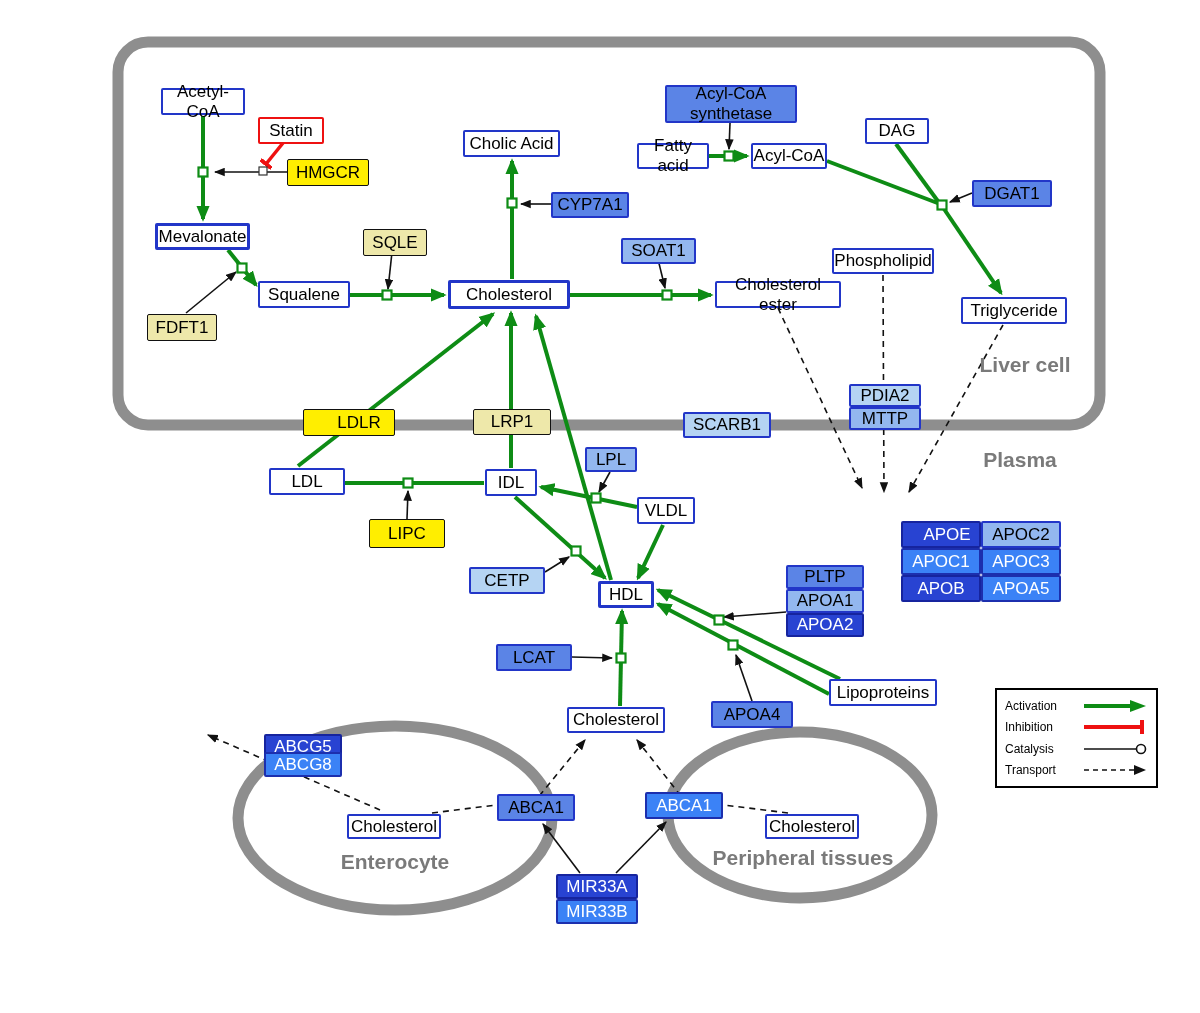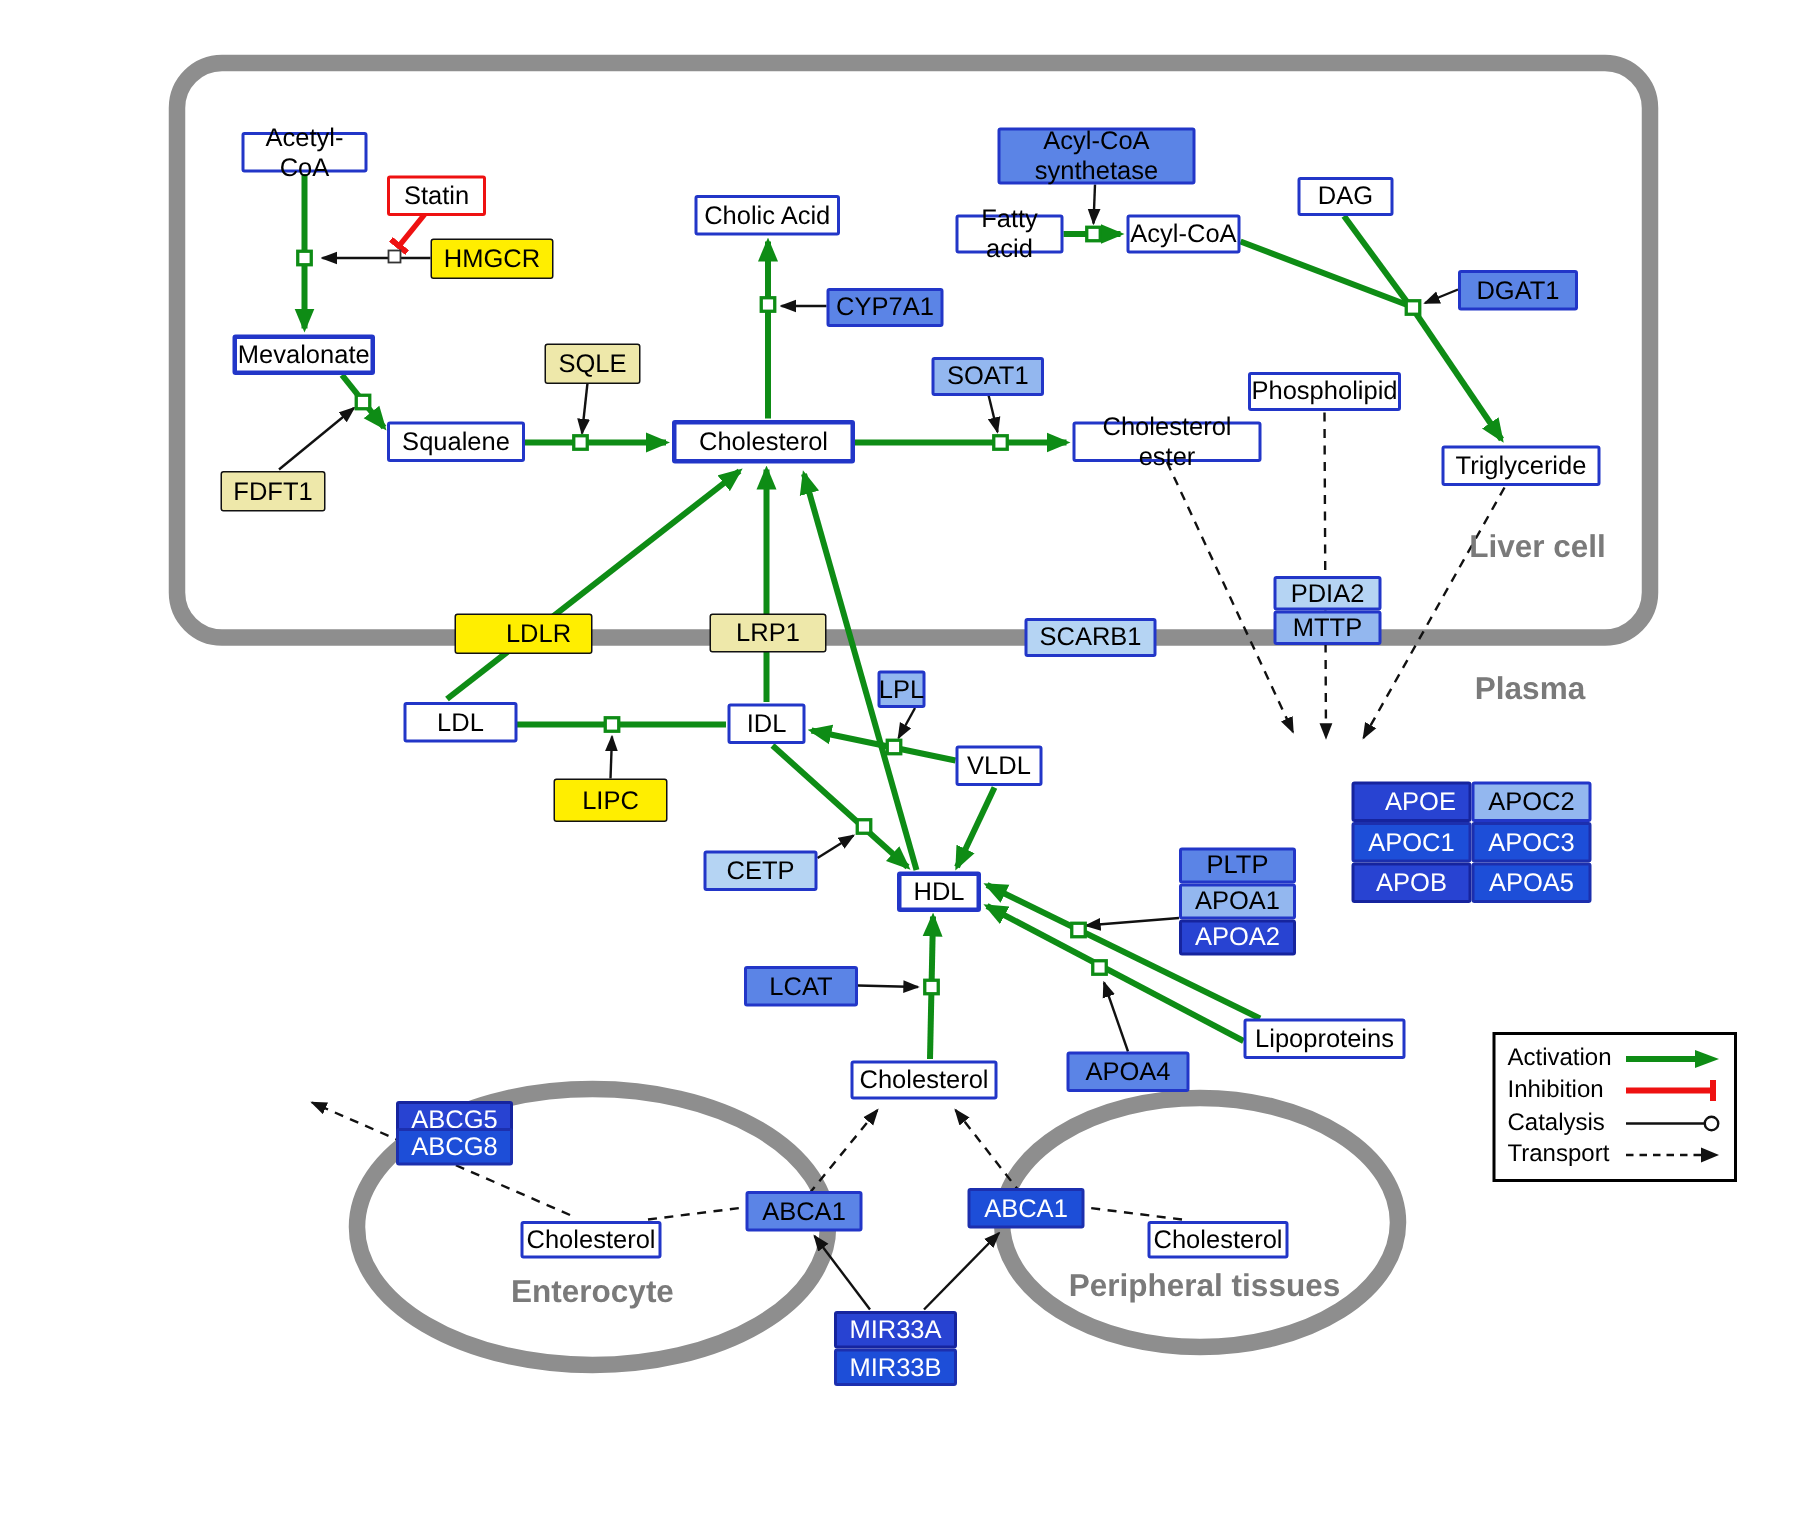--- a/index.html
+++ b/index.html
@@ -9,29 +9,29 @@
   .node{position:absolute;display:flex;align-items:center;justify-content:center;
         box-sizing:border-box;font-size:17px;line-height:1.15;color:#000;text-align:center;
         background:#fff;border:2px solid #2236c8;border-radius:2px;z-index:5;}
   .b-bold{border-width:3px;}
   .b-red{border-color:#ee1111;border-width:2.5px;}
   .yellow{background:#ffee00;border:1.6px solid #111;}
   .khaki{background:#eee8aa;border:1.6px solid #111;}
   .b1{background:#b5d4f3;}
   .b2{background:#93b7ef;}
   .b3{background:#5b84e6;}
-  .b4{background:#1d4ed8;color:#fff;border-color:#1c2fae;}
+  .b4{background:#3b82f6;color:#fff;border-color:#1c2fae;}
   .b5{background:#2843d2;color:#fff;border-color:#16249e;}
   .comp-label{position:absolute;font-size:21px;font-weight:bold;color:#7a7a7a;z-index:4;
               text-align:center;}
   #legend{position:absolute;left:995px;top:688px;width:163px;height:100px;background:#fff;
           border:2px solid #000;box-sizing:border-box;z-index:6;padding:6px 8px;
           display:flex;flex-direction:column;justify-content:space-between;}
   .lg-row{display:flex;align-items:center;justify-content:space-between;height:20px;}
-  .lg-label{font-size:16px;color:#000;}
+  .lg-label{font-size:12px;color:#000;}
 </style>
 </head>
 <body>
 
 <div id="canvas">
 
   <svg id="edges" width="1200" height="1013" viewBox="0 0 1200 1013">
     <defs>
       <marker id="ag" markerUnits="userSpaceOnUse" markerWidth="16" markerHeight="14" viewBox="0 0 12 10" refX="10" refY="5" orient="auto">
         <polygon points="0,0 12,5 0,10" fill="#0e8c15"></polygon>
@@ -142,21 +142,21 @@
   <div class="node" style="left:832px;top:248px;width:102px;height:26px;">Phospholipid</div>
   <div class="node" style="left:961px;top:297px;width:106px;height:27px;">Triglyceride</div>
   <div class="node b1" style="left:849px;top:384px;width:72px;height:23px;">PDIA2</div>
   <div class="node b2" style="left:849px;top:407px;width:72px;height:23px;">MTTP</div>
 
   <div class="node b1" style="left:683px;top:412px;width:88px;height:26px;">SCARB1</div>
   <div class="node yellow" style="left:303px;top:409px;width:92px;height:27px;padding-left:20px;">LDLR</div>
   <div class="node khaki" style="left:473px;top:409px;width:78px;height:26px;">LRP1</div>
   <div class="node" style="left:269px;top:468px;width:76px;height:27px;">LDL</div>
   <div class="node" style="left:485px;top:469px;width:52px;height:27px;">IDL</div>
-  <div class="node b2" style="left:585px;top:447px;width:32px;height:25px;">LPL</div>
+  <div class="node b2" style="left:585px;top:447px;width:52px;height:25px;">LPL</div>
   <div class="node" style="left:637px;top:497px;width:58px;height:27px;">VLDL</div>
   <div class="node yellow" style="left:369px;top:519px;width:76px;height:29px;">LIPC</div>
   <div class="node b1" style="left:469px;top:567px;width:76px;height:27px;">CETP</div>
   <div class="node b-bold" style="left:598px;top:581px;width:56px;height:27px;">HDL</div>
   <div class="node b3" style="left:496px;top:644px;width:76px;height:27px;">LCAT</div>
 
   <div class="node b5" style="left:901px;top:521px;width:80px;height:27px;padding-left:12px;">APOE</div>
   <div class="node b2" style="left:981px;top:521px;width:80px;height:27px;">APOC2</div>
   <div class="node b4" style="left:901px;top:548px;width:80px;height:27px;">APOC1</div>
   <div class="node b4" style="left:981px;top:548px;width:80px;height:27px;">APOC3</div>

